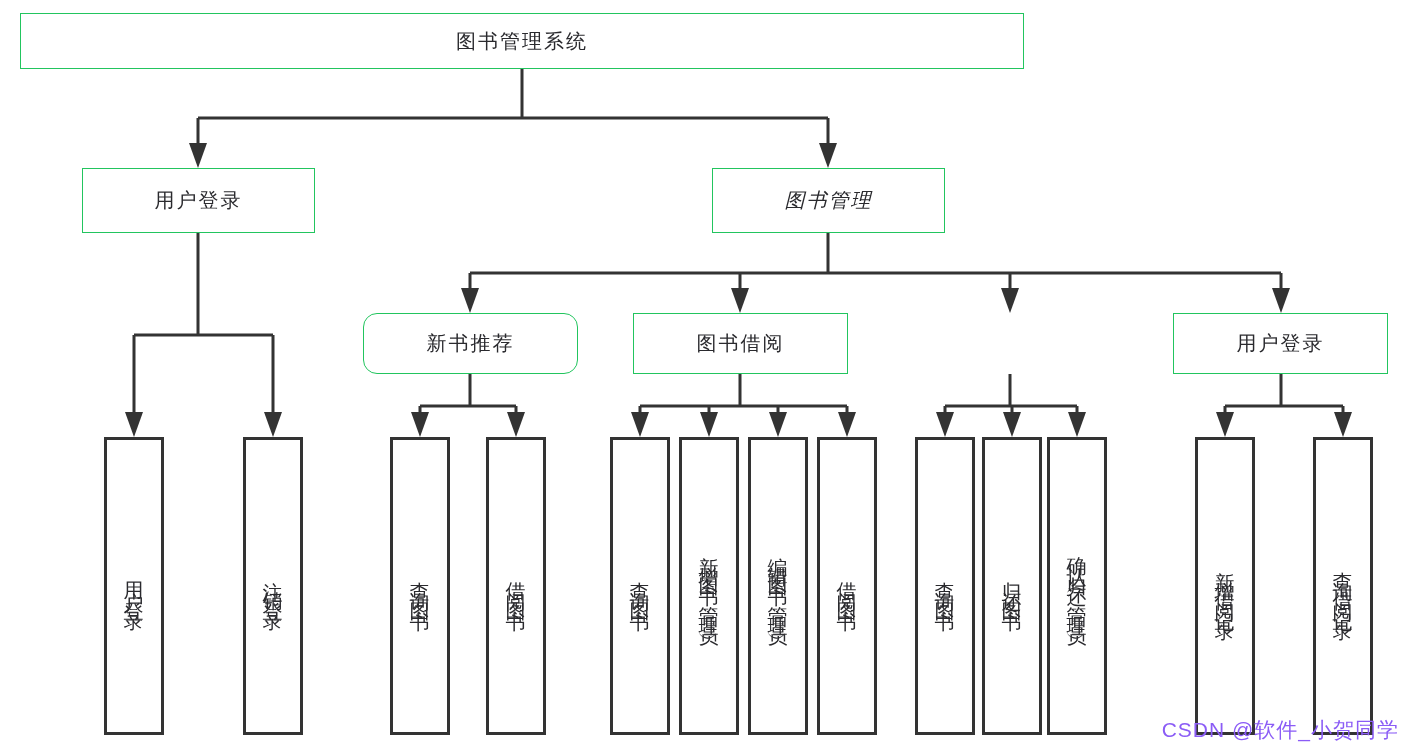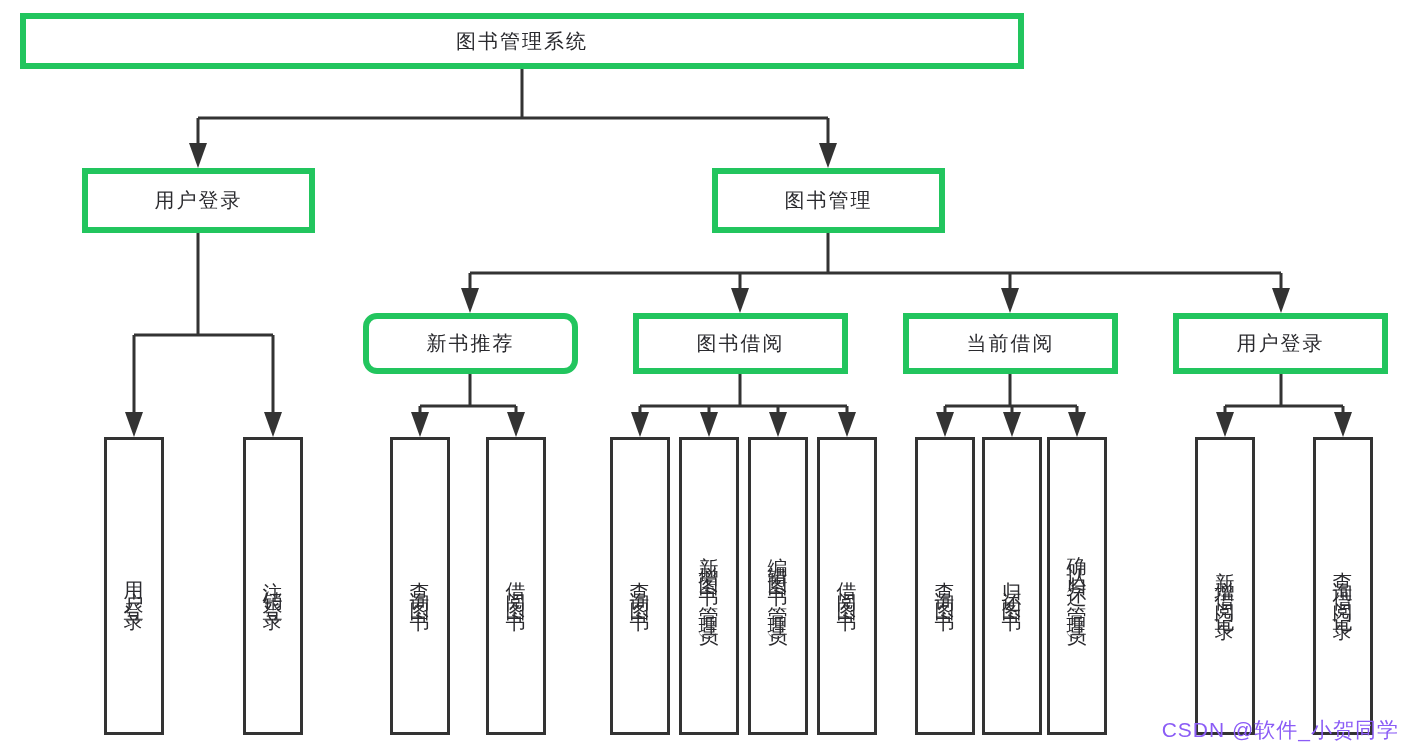--- a/index.html
+++ b/index.html
@@ -14,21 +14,21 @@
   }
   .connector-layer {
     position: absolute;
     left: 0; top: 0;
     width: 1405px; height: 747px;
   }
   .box {
     position: absolute;
     box-sizing: border-box;
     background: #ffffff;
-    border: 6px solid #22c55e;
+    border: 1px solid #22c55e;
     display: flex;
     align-items: center;
     justify-content: center;
     font-size: 20px;
     letter-spacing: 2px;
     white-space: nowrap;
   }
   .root-box  { left: 20px;  top: 13px;  width: 1004px; height: 56px; }
   .l2-box    { top: 168px; width: 233px; height: 65px; }
   .l3-box    { top: 313px; width: 215px; height: 61px; }
@@ -100,25 +100,24 @@
       <polygon points="1003,412 1021,412 1012,437"></polygon>
       <polygon points="1068,412 1086,412 1077,437"></polygon>
       <polygon points="1216,412 1234,412 1225,437"></polygon>
       <polygon points="1334,412 1352,412 1343,437"></polygon>
     </g>
   </svg>
 
   <div class="box root-box">图书管理系统</div>
 
   <div class="box l2-box" style="left:82px;">用户登录</div>
-  <div class="box l2-box" style="left:712px;">图书管理</div>
+  <div class="box l2-box" style="left:712px;font-style:italic;">图书管理</div>
 
   <div class="box l3-box" style="left:363px;border-radius:14px;">新书推荐</div>
   <div class="box l3-box" style="left:633px;">图书借阅</div>
-  <div class="box l3-box" style="left:903px;">当前借阅</div>
   <div class="box l3-box" style="left:1173px;">用户登录</div>
 
   <div class="leaf" style="left:104px;">用户登录</div>
   <div class="leaf" style="left:243px;">注销登录</div>
 
   <div class="leaf" style="left:390px;">查询图书</div>
   <div class="leaf" style="left:486px;">借阅图书</div>
 
   <div class="leaf" style="left:610px;">查询图书</div>
   <div class="leaf" style="left:679px;">新增图书（管理员）</div>

